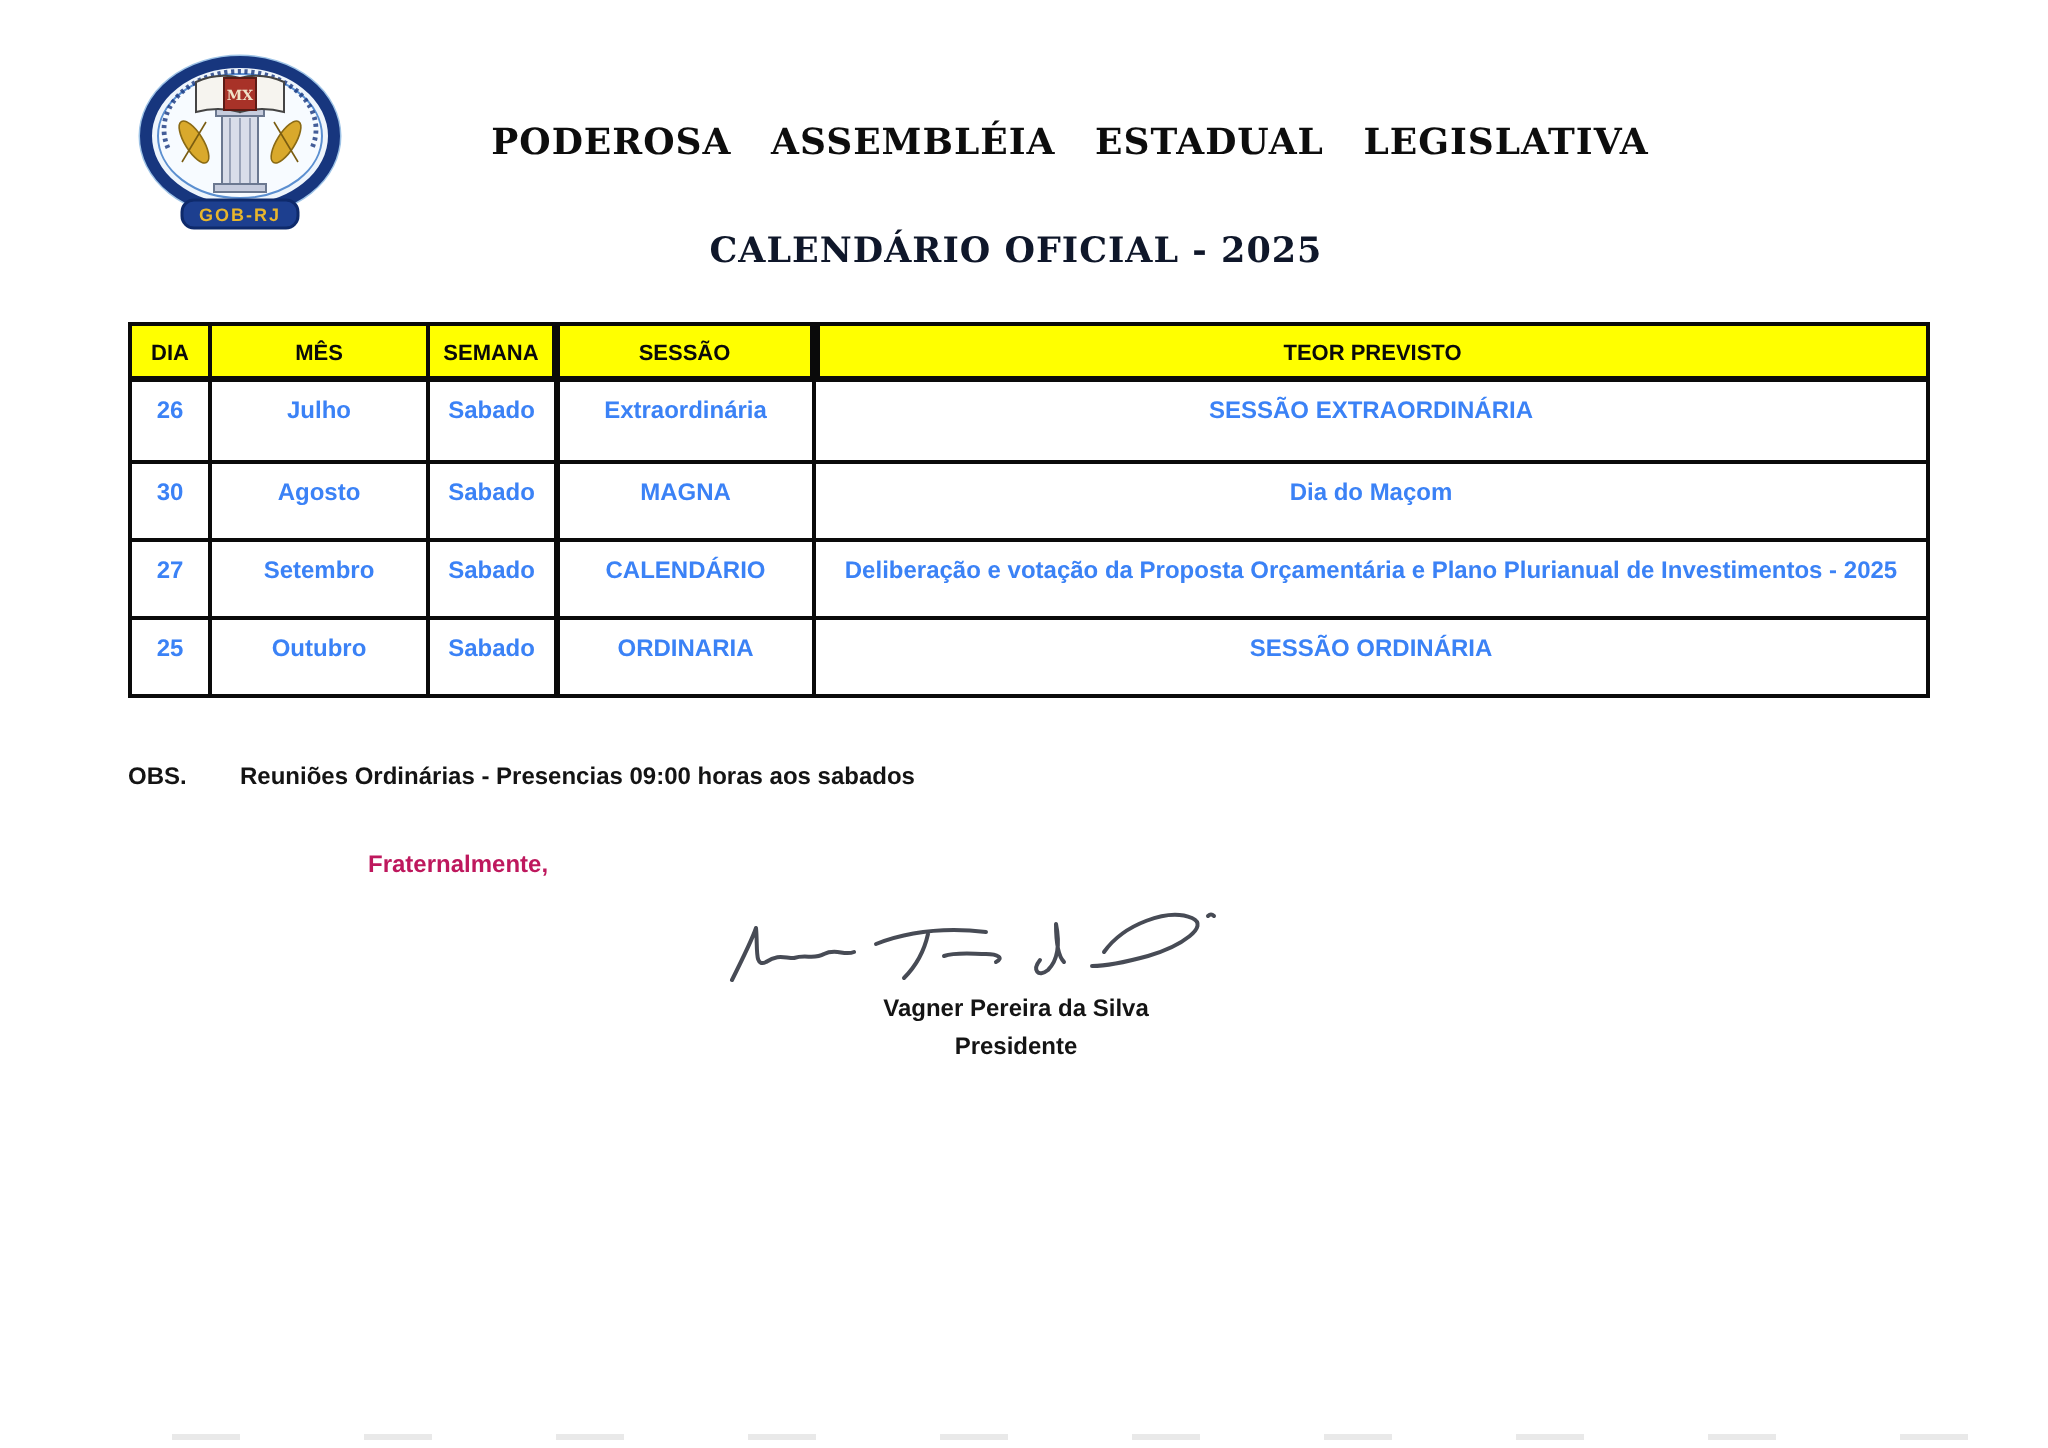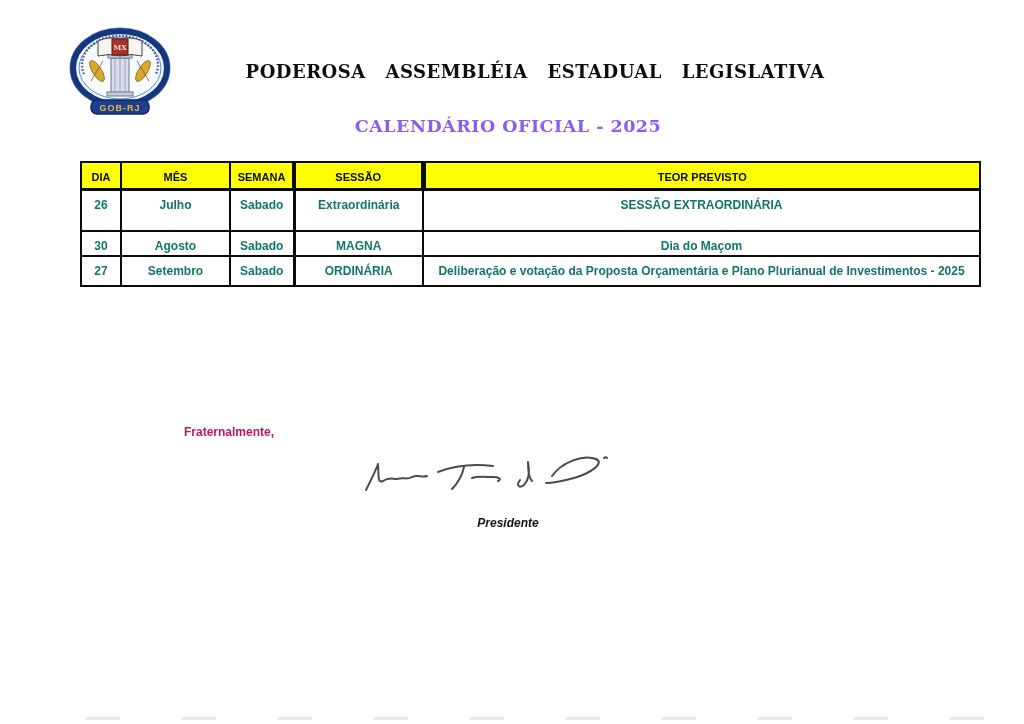--- a/index.html
+++ b/index.html
@@ -6,44 +6,44 @@
   .page{position:relative;width:1024px;height:724px;background:#ffffff;overflow:hidden;
         font-family:"Liberation Sans", sans-serif;color:#111;}
 
   
   .logo{position:absolute;left:68px;top:26px;width:104px;height:94px;}
   .doc-title{position:absolute;left:0;top:61px;width:990px;text-align:center;
              font-family:"DejaVu Serif", serif;font-weight:bold;font-size:18px;
              letter-spacing:0.5px;word-spacing:13px;color:#0d0d0d;margin-left:40px;}
   .doc-subtitle{position:absolute;left:0;top:116px;width:1016px;text-align:center;
              font-family:"DejaVu Serif", serif;font-weight:bold;font-size:17.5px;
-             letter-spacing:0.5px;color:#8b5cf6;}
+             letter-spacing:0.5px;color:#0f172a;}
 
   
-  .cal-table{position:absolute;left:80px;top:161px;width:899px;
+  .cal-table{position:absolute;left:64px;top:161px;width:899px;
              border-collapse:collapse;table-layout:fixed;}
   .cal-table th{background:#ffff00;border:2px solid #0a0a0a;border-bottom-width:3px;
              height:23px;padding:2px 0 0 0;font-size:11px;font-weight:bold;
              text-align:center;vertical-align:middle;color:#0a0a0a;}
   .cal-table th.th-sessao{border-left-width:4px;}
   .cal-table th.th-teor{border-left-width:5px;}
-  .cal-table td{border:2px solid #0a0a0a;vertical-align:top;padding:7px 4px 2px 4px;
-             font-size:12px;font-weight:bold;text-align:center;color:#0f766e;}
+  .cal-table td{border:2px solid #0a0a0a;vertical-align:top;padding:7px 4px 16px 4px;
+             font-size:12px;font-weight:bold;text-align:center;color:#3b82f6;}
   .cal-table td.td-teor{font-size:12px;}
   .cal-table td.td-sessao{border-left-width:3px;}
 
   
   .obs-line{position:absolute;left:64px;top:381px;font-size:12px;font-weight:bold;color:#141414;}
   .obs-line .obs-label{display:inline-block;width:56px;}
   .closing{position:absolute;left:184px;top:425px;font-size:12px;font-weight:bold;color:#be185d;}
   .signature{position:absolute;left:360px;top:450px;width:272px;height:54px;}
   .signer-name{position:absolute;left:0;top:497px;width:1016px;text-align:center;
                font-size:12px;font-weight:bold;color:#141414;}
   .signer-role{position:absolute;left:0;top:516px;width:1016px;text-align:center;
-               font-size:12px;font-weight:bold;color:#141414;font-style:italic;}
+               font-size:12px;font-weight:bold;color:#141414;}
 
   
   .scan-edge{position:absolute;left:86px;top:717px;width:904px;height:3px;opacity:.55;
      background:repeating-linear-gradient(90deg,#d7d7d7 0 34px,transparent 34px 96px);}
 </style>
 </head>
 <body>
 
 <div class="page">
 
@@ -115,37 +115,48 @@
         <td>30</td>
         <td>Agosto</td>
         <td>Sabado</td>
         <td class="td-sessao">MAGNA</td>
         <td class="td-teor">Dia do Maçom</td>
       </tr>
       <tr style="height:30px">
         <td>27</td>
         <td>Setembro</td>
         <td>Sabado</td>
-        <td class="td-sessao">ORDINÁRIA</td>
+        <td class="td-sessao">CALENDÁRIO</td>
         <td class="td-teor">Deliberação e votação da Proposta Orçamentária e Plano Plurianual de Investimentos - 2025</td>
+      </tr>
+      <tr style="height:34px">
+        <td>25</td>
+        <td>Outubro</td>
+        <td>Sabado</td>
+        <td class="td-sessao">ORDINARIA</td>
+        <td class="td-teor">SESSÃO ORDINÁRIA</td>
       </tr>
     </tbody>
   </table>
 
+  <div class="obs-line">
+    <span class="obs-label">OBS.</span><span>Reuniões Ordinárias - Presencias 09:00 horas aos sabados</span>
+  </div>
 
   <div class="closing">Fraternalmente,</div>
 
   <svg class="signature" viewBox="0 0 272 54">
     <g fill="none" stroke="#474b55" stroke-width="2" stroke-linecap="round" stroke-linejoin="round">
       <path d="M6,40 C11,30 16,20 18,14 C19,24 17,34 23,31 C29,27 32,29 37,29 C43,27 47,30 52,27 C58,24 62,28 67,26"></path>
       <path d="M78,22 C96,15 116,14 133,16"></path>
       <path d="M104,17 C102,26 97,34 92,39"></path>
       <path d="M112,28 C118,26 126,27 133,27 C139,27 142,29 138,31"></path>
       <path d="M160,30 C156,35 159,39 164,35 C169,30 170,22 168,12 C168,20 169,28 172,31"></path>
       <path d="M192,26 C202,12 224,4 236,9 C245,13 231,23 214,28 C203,31 194,33 186,33"></path>
       <path d="M244,8 C245,7 246,7 247,8"></path>
     </g>
   </svg>
 
+  <div class="signer-name">Vagner Pereira da Silva</div>
   <div class="signer-role">Presidente</div>
 
   <div class="scan-edge"></div>
 </div>
 
 </body></html>

